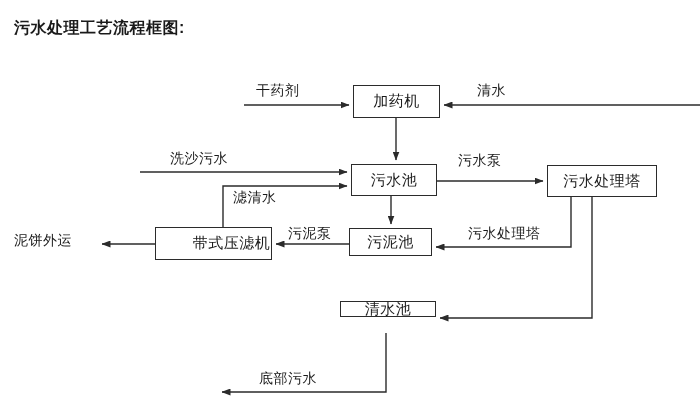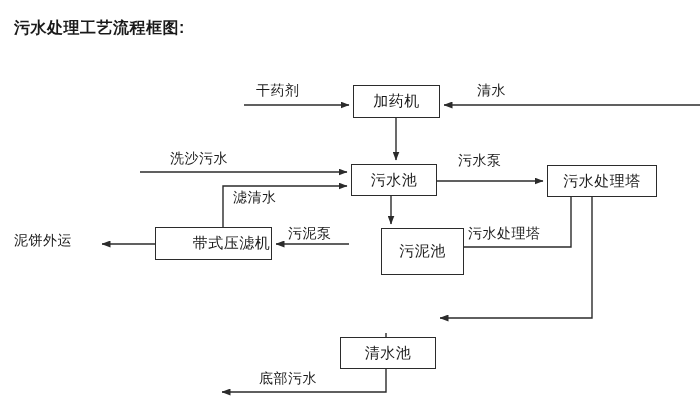--- a/index.html
+++ b/index.html
@@ -101,24 +101,24 @@
       </div>
       <div class="node" style="left: 351px; top: 164px; width: 86px; height: 32px;">
         <span>污水池</span>
       </div>
       <div class="node" style="left: 547px; top: 165px; width: 110px; height: 32px;">
         <span>污水处理塔</span>
       </div>
       <div class="node" style="left: 155px; top: 227px; width: 117px; height: 33px; padding-left: 36px;">
         <span>带式压滤机</span>
       </div>
-      <div class="node" style="left: 349px; top: 228px; width: 83px; height: 47px; margin-left: 32px;">
+      <div class="node" style="left: 349px; top: 228px; width: 83px; height: 28px;">
         <span>污泥池</span>
       </div>
-      <div class="node" style="left: 340px; top: 301px; width: 96px; height: 32px; margin-top: 36px;">
+      <div class="node" style="left: 340px; top: 301px; width: 96px; height: 16px;">
         <span>清水池</span>
       </div>
     </div>
   <div id="edge-label-layer">
       <div class="edge-label" style="left: 256px; top: 82px;">干药剂</div>
       <div class="edge-label" style="left: 477px; top: 82px;">清水</div>
       <div class="edge-label" style="left: 170px; top: 150px;">洗沙污水</div>
       <div class="edge-label" style="left: 233px; top: 189px;">滤清水</div>
       <div class="edge-label" style="left: 458px; top: 152px;">污水泵</div>
       <div class="edge-label" style="left: 288px; top: 225px;">污泥泵</div>

